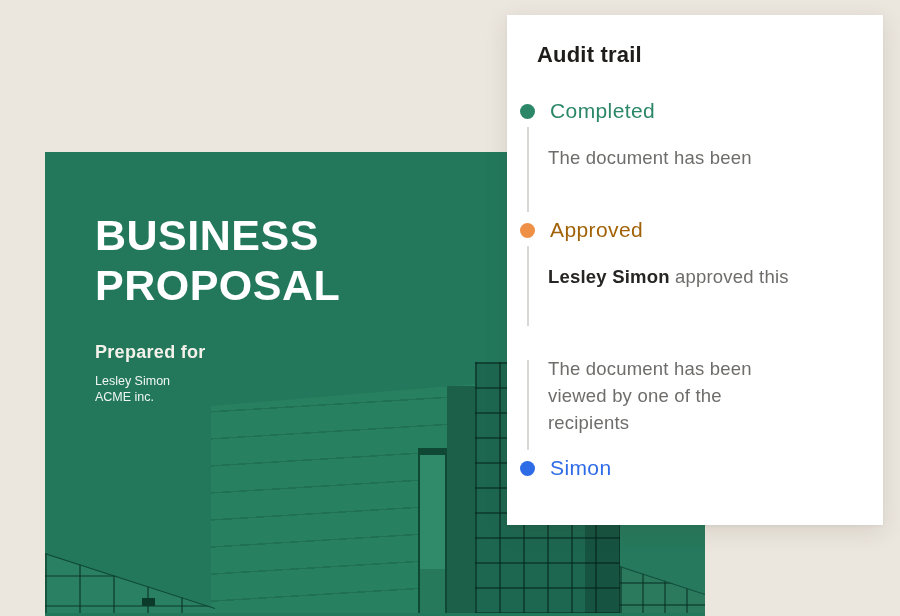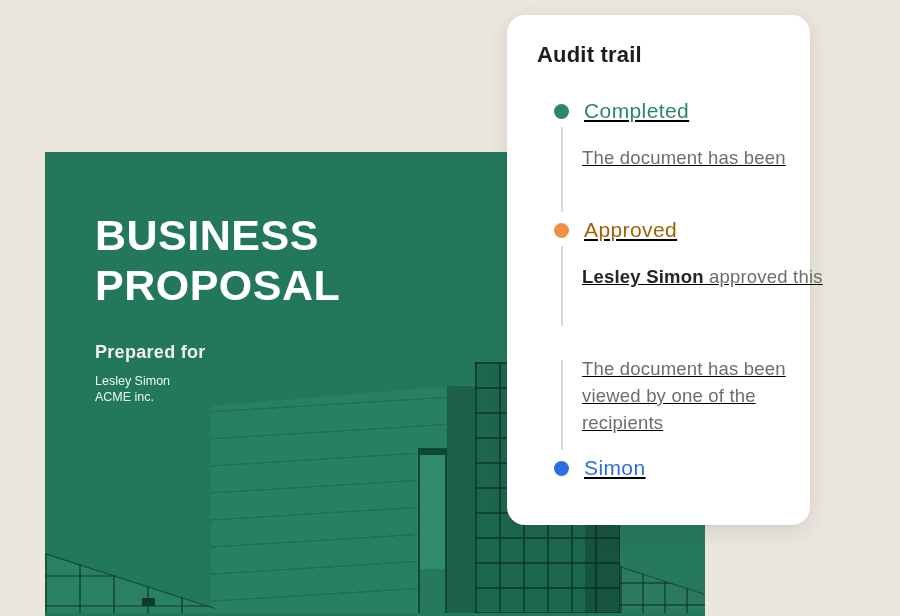--- a/index.html
+++ b/index.html
@@ -80,30 +80,30 @@
     font-family:Liberation Sans, sans-serif; font-weight:700;
     color:#f3f1ea; font-size:18px; letter-spacing:0.3px;
   }
   .recipient {
     position:absolute; left:50px; top:221px;
     color:rgba(255,255,255,0.93); font-size:12.5px; line-height:16px;
   }
 
   
   .card {
-    position:absolute; left:507px; top:15px; width:303px; height:510px;
-    background:#ffffff; border-radius:18px;
+    position:absolute; left:507px; top:15px; width:376px; height:510px;
+    background:#ffffff; border-radius:0;
     box-shadow:0 6px 22px rgba(70,60,45,0.12), 0 1px 3px rgba(0,0,0,0.05);
   }
   .card-title {
     position:absolute; left:30px; top:27px;
     font-size:22px; line-height:26px; font-weight:700; color:#1e1d1b;
     letter-spacing:0.2px;
   }
-  .event { position:absolute; left:46px; right:30px;text-decoration:underline; }
+  .event { position:absolute; left:12px; right:30px; }
   .ev-1 { top:85px; } .ev-2 { top:204px; } .ev-3 { top:318px; } .ev-4 { top:442px; }
   .event-head { display:flex; align-items:center; height:22px; padding-left:1px; }
   .dot { width:15px; height:15px; border-radius:50%; flex:0 0 15px; }
   .event-label { margin-left:15px; font-size:21px; letter-spacing:0.4px; }
   .event-desc {
     margin:22px 0 0 29px; width:252px;
     color:#6e6d6b; font-size:18.5px; line-height:27px; letter-spacing:0.2px;
   }
   .event-desc strong { color:#262523; font-weight:700; }
   .connector { position:absolute; left:8px; top:27px; width:1.5px; background:#d9d8d4; }

